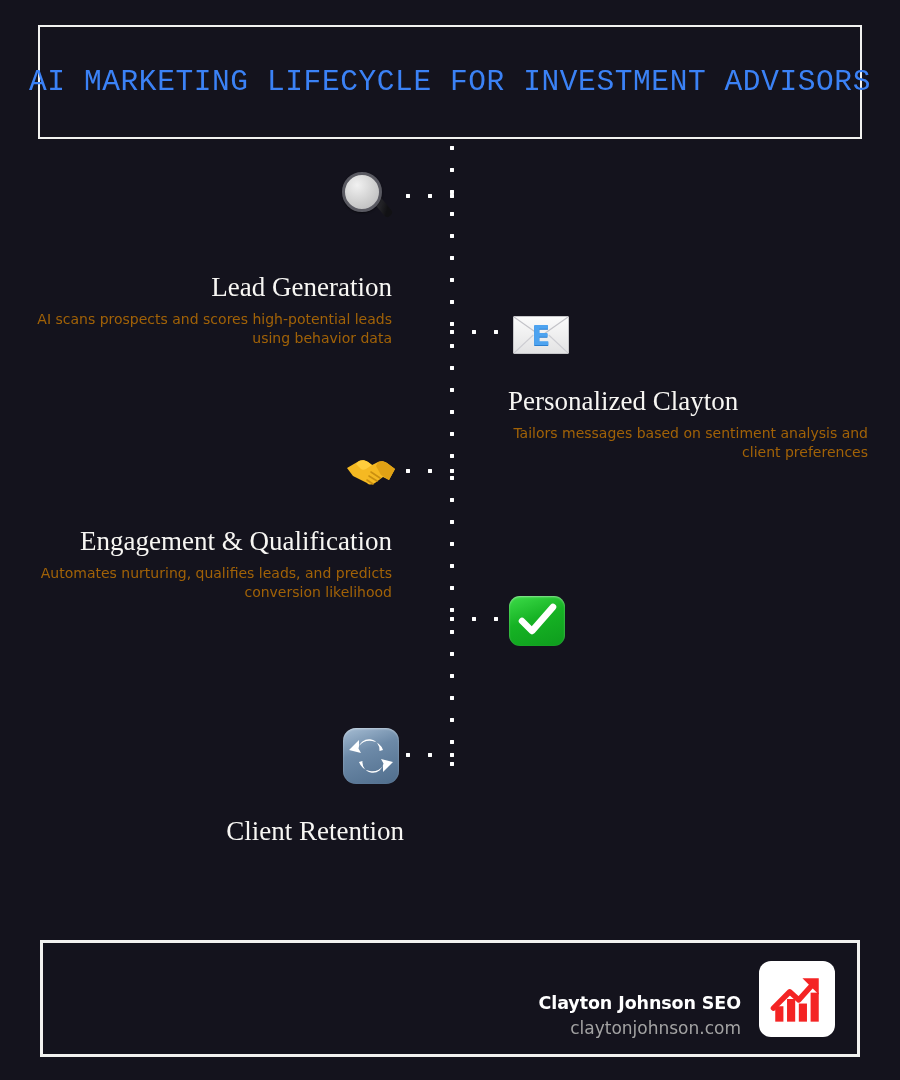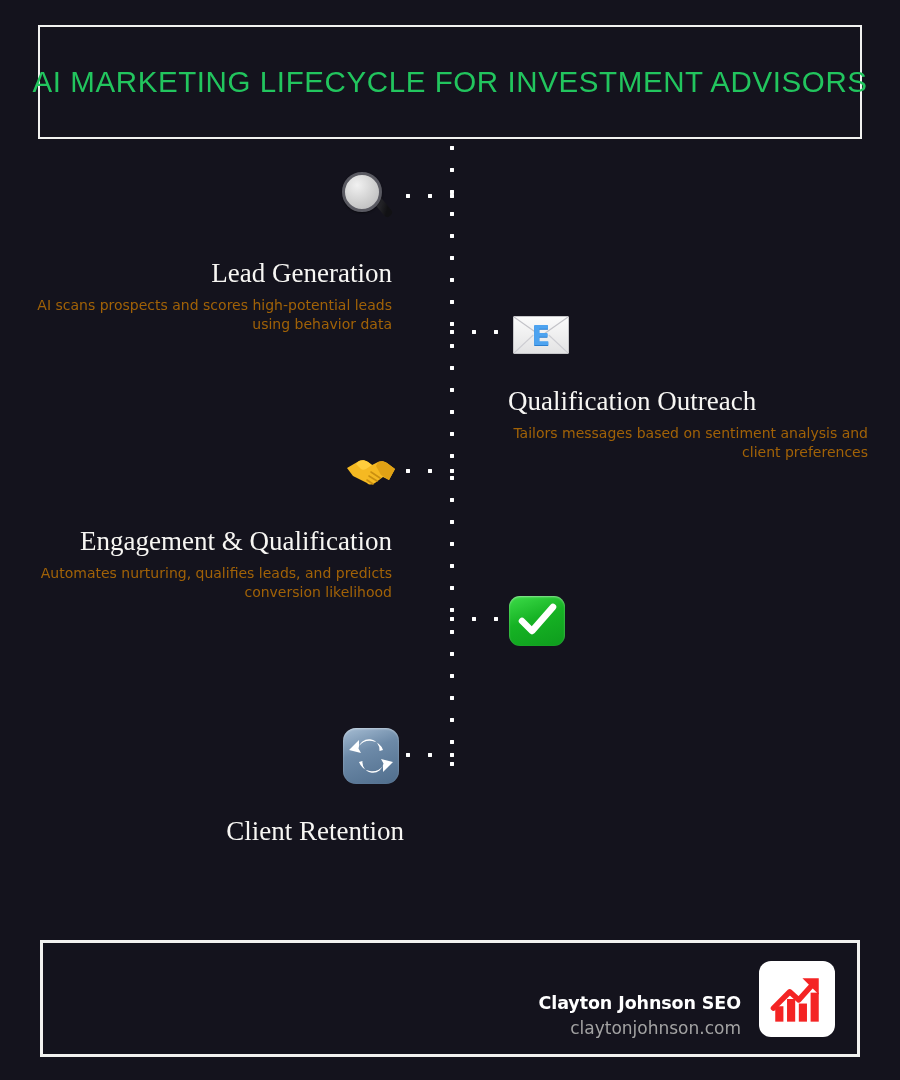--- a/index.html
+++ b/index.html
@@ -23,24 +23,24 @@
     top: 25px;
     width: 824px;
     height: 114px;
     border: 2px solid #f2f2f0;
     box-sizing: border-box;
     display: flex;
     align-items: center;
     justify-content: center;
   }
   .title-text {
-    font-family: Liberation Sans, sans-serif;
+    font-family: Liberation Mono, monospace;
     font-size: 29.5px;
     letter-spacing: 0.6px;
-    color: #22c55e;
+    color: #3b82f6;
     font-weight: 400;
     white-space: nowrap;
   }
 
   
   .spine {
     position: absolute;
     left: 449px;
     top: 145px;
     width: 6px;
@@ -78,21 +78,21 @@
     font-size: 14px;
     color: #a16207;
     line-height: 1.38;
     font-weight: 400;
     text-align: right;
   }
 
   .step.left { text-align: right; }
   .step.right { text-align: left; }
 
-  .s1 { left: 22px;  top: 258px;  width: 370px; }
+  .s1 { left: 22px;  top: 272px;  width: 370px; }
   .s2 { left: 508px; top: 386px;  width: 360px; }
   .s3 { left: 22px;  top: 526px;  width: 370px; }
   .s4 { left: 508px; top: 684px;  width: 360px; }
   .s5 { left: 22px;  top: 816px;  width: 382px; }
 
   .s1 .step-desc { padding-top: 7px; }
   .s2 .step-desc { padding-top: 7px; }
   .s3 .step-desc { padding-top: 7px; }
   .s4 .step-desc { padding-top: 7px; }
   .s5 .step-desc { padding-top: 7px; }
@@ -260,21 +260,21 @@
       </svg>
     </div>
   </div>
 
   <div class="step left s1">
     <div class="step-title">Lead Generation</div>
     <div class="step-desc">AI scans prospects and scores high-potential leads using behavior data</div>
   </div>
 
   <div class="step right s2">
-    <div class="step-title">Qualification Outreach</div>
+    <div class="step-title">Personalized Clayton</div>
     <div class="step-desc">Tailors messages based on sentiment analysis and client preferences</div>
   </div>
 
   <div class="step left s3">
     <div class="step-title">Engagement &amp; Qualification</div>
     <div class="step-desc">Automates nurturing, qualifies leads, and predicts conversion likelihood</div>
   </div>
 
 
   <div class="step left s5">

